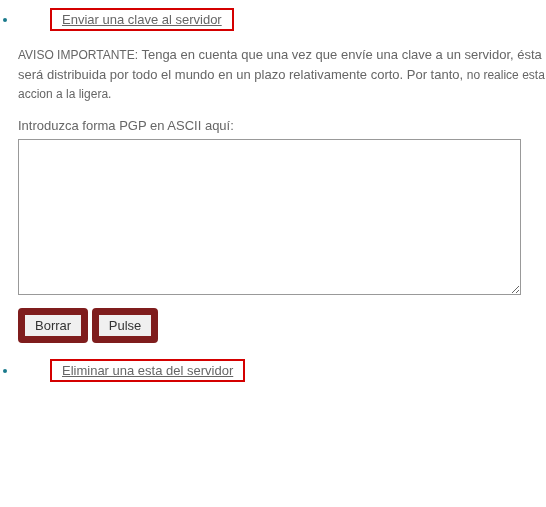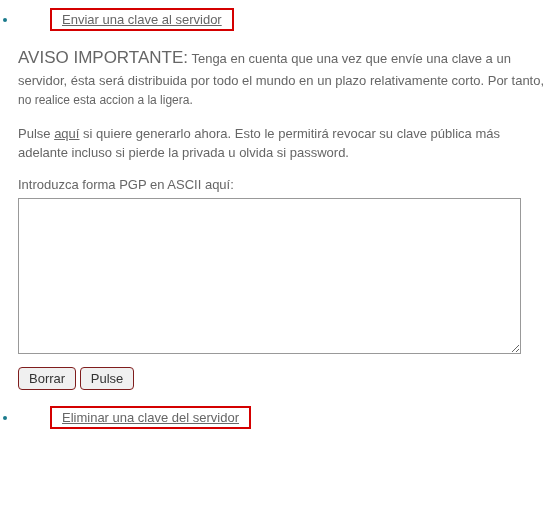--- a/index.html
+++ b/index.html
@@ -35,21 +35,21 @@
   }
   .section {
     margin-top: 14px;
     line-height: 1.5;
   }
   .big {
     font-size: 12px;
     color: #666;
   }
   .bigger {
-    font-size: 17px;
+    font-size: 12px;
     color: #666;
   }
   .prompt {
     margin-top: 14px;
     margin-bottom: 6px;
   }
   textarea {
     width: 497px;
     height: 150px;
     font-family: monospace;
@@ -59,21 +59,21 @@
     padding: 2px;
   }
   .buttons {
     margin-top: 10px;
   }
   button {
     font-family: inherit;
     font-size: 13px;
     color: #333;
     background: #f0f0f0;
-    border: 1px solid #7f1d1d;
+    border: 7px solid #7f1d1d;
     border-radius: 4px;
     padding: 3px 10px;
     cursor: pointer;
   }
   .second-item {
     margin-top: 16px;
   }
 </style>
 </head>
 <body>
@@ -84,35 +84,32 @@
       <span class="boxed-link">
         <a href="#">Enviar una clave al servidor</a>
       </span>
 
       <div class="section">
         <span class="bigger">AVISO IMPORTANTE:</span>
         <span>Tenga en cuenta que una vez que envíe una clave a un servidor, ésta será distribuida por todo el mundo en un plazo relativamente corto. Por tanto, </span><span class="big">no realice esta accion a la ligera.</span>
       </div>
 
 
-      <div class="section">
-        <span>Pulse </span><a href="#">aquí</a><span> si quiere generarlo ahora. Esto le permitirá revocar su clave pública más adelante incluso si pierde la privada u olvida si password.</span>
-      </div>
 
       <div class="prompt">Introduzca forma PGP en ASCII aquí:</div>
 
       <textarea style=""></textarea>
 
       <div class="buttons">
         <button type="button">Borrar</button>
         <button type="button">Pulse</button>
       </div>
     </span>
   </li>
 
   <li class="second-item">
     <span class="content">
       <span class="boxed-link">
-        <a href="#">Eliminar una clave del servidor</a>
+        <a href="#">Eliminar una esta del servidor</a>
       </span>
     </span>
   </li>
 </ul>
 
 </body></html>

